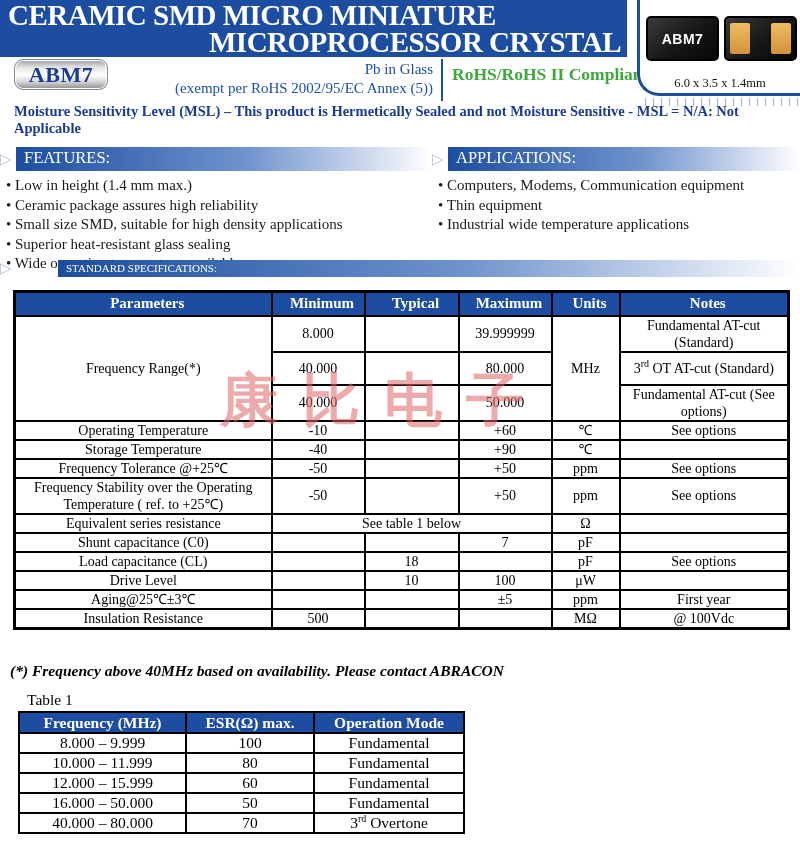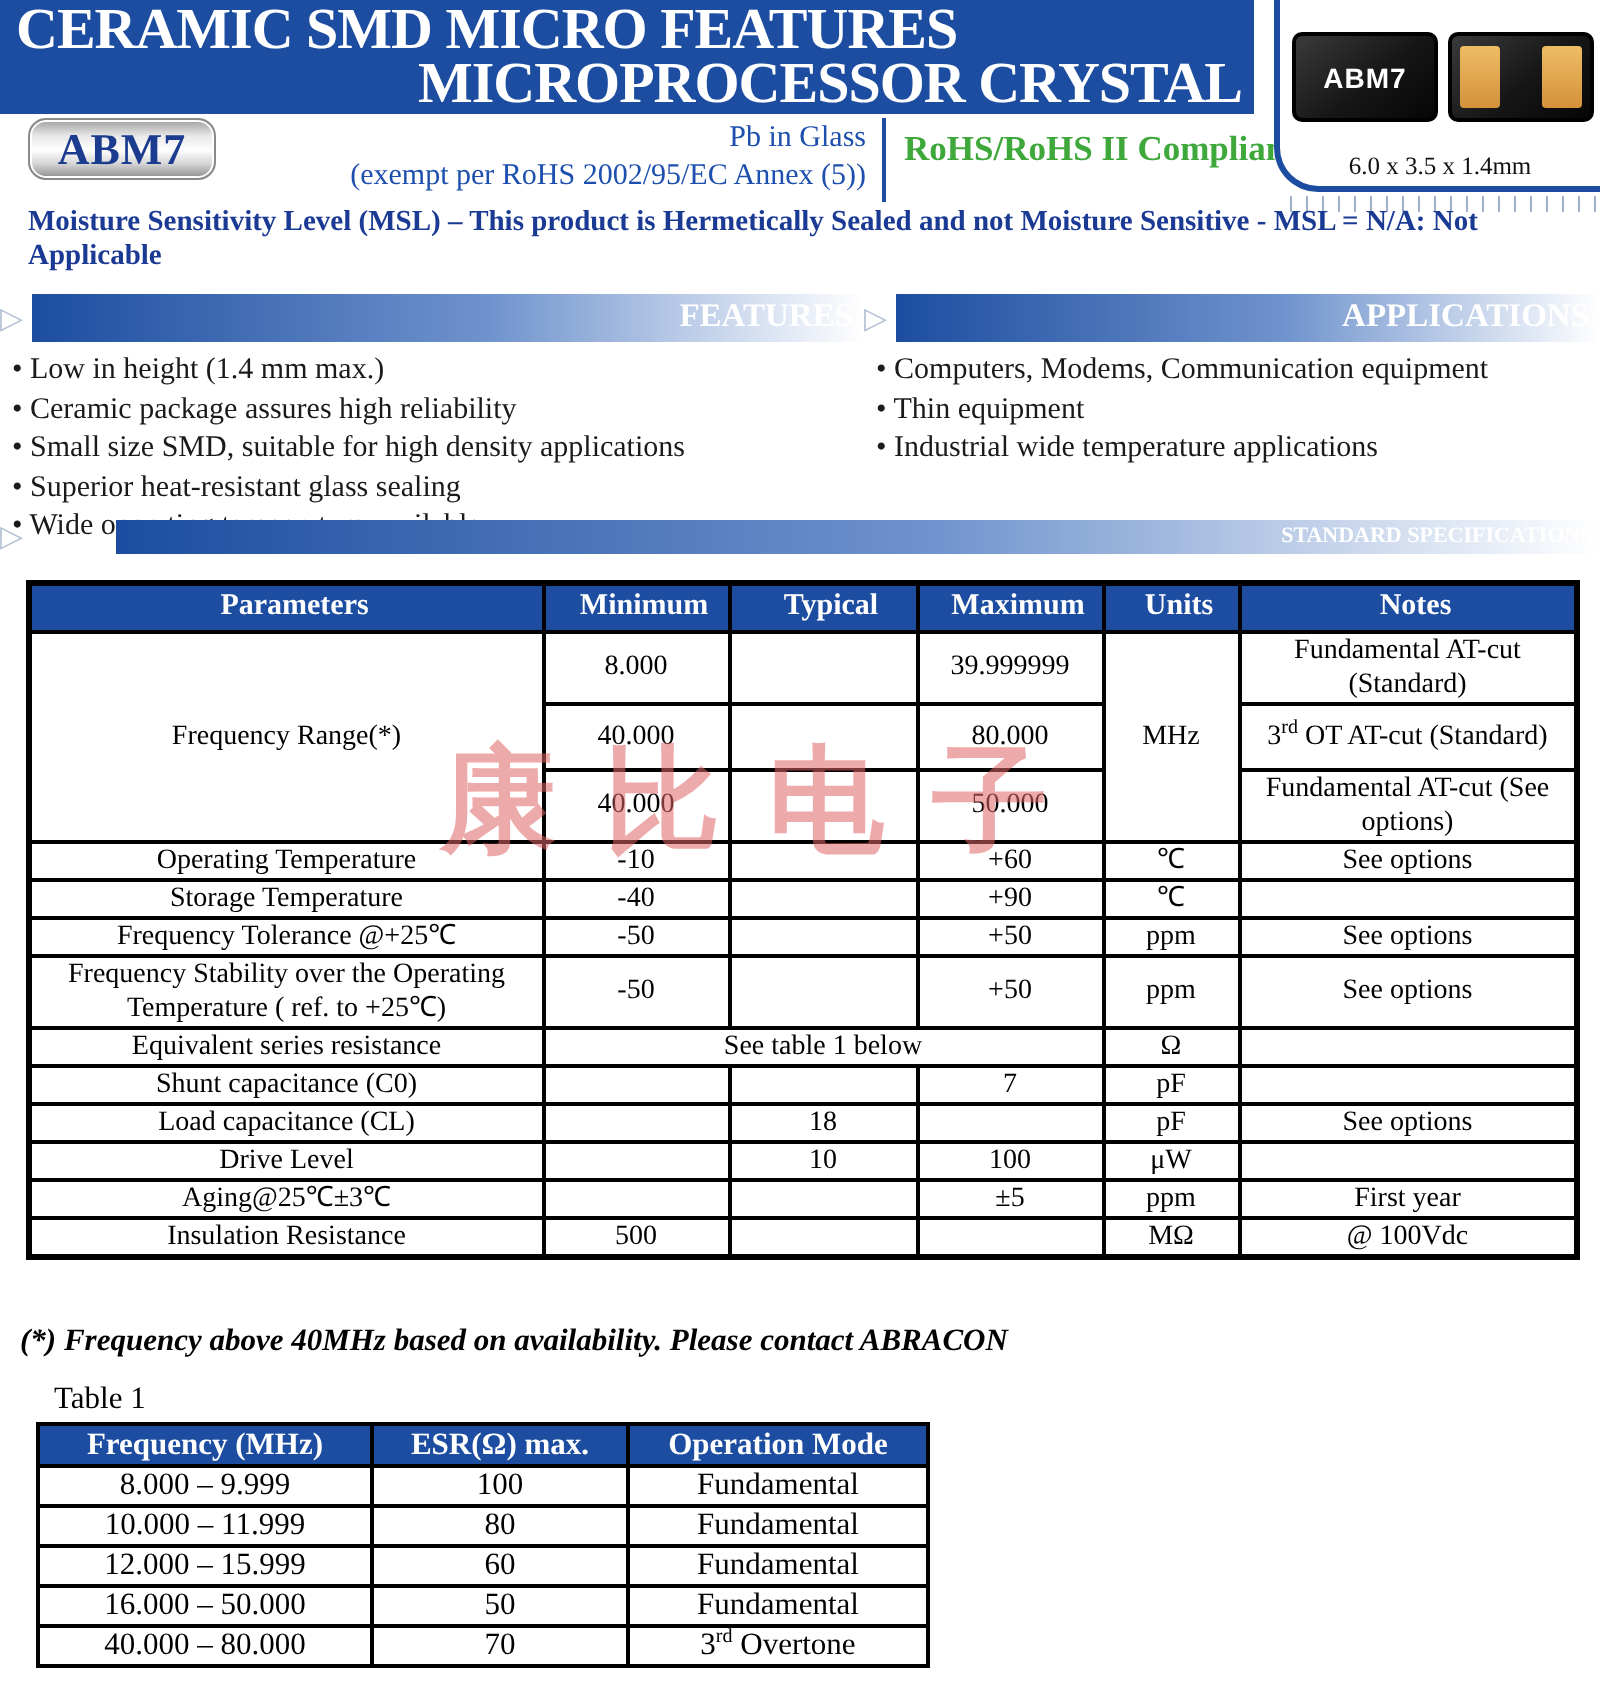--- a/index.html
+++ b/index.html
@@ -40,21 +40,21 @@
   .ruler { position:absolute; left:645px; top:98px; width:155px; height:8px;
            background:repeating-linear-gradient(90deg,#9fb0c8 0 1px,transparent 1px 8px); }
 
   
   .msl { position:absolute; left:14px; top:103px; width:770px; font-size:14.5px; font-weight:bold; color:#1b3a94; }
 
   
   .sec-head { display:flex; align-items:center; }
   .arrow { color:#b6c2d6; font-size:15px; width:16px; flex:0 0 16px; text-align:left; }
   .bar { flex:1; background:linear-gradient(90deg,#1c4da0 0%,#6f93cd 55%,#ffffff 100%);
-         color:#fff; font-weight:bold; font-size:16.5px; padding:1px 0 3px 8px;text-align:right; }
+         color:#fff; font-weight:normal; font-size:16.5px; padding:1px 0 3px 8px; }
   .features { position:absolute; left:0; top:147px; width:432px; }
   .apps { position:absolute; left:432px; top:147px; width:368px; }
   ul.blist { list-style:none; margin:5px 0 0 6px; padding:0; font-size:15px; line-height:19.5px; color:#1a1a1a; }
   ul.blist li::before { content:"• "; }
 
   .specs-head { position:absolute; left:0; top:259px; width:800px; }
   .specs-head .bar { font-size:11px; padding:2px 0 3px 8px;margin-left:42px; }
 
   
   table { border-collapse:collapse; table-layout:fixed; }
@@ -77,21 +77,21 @@
   .table1 td { border:2px solid #000; text-align:center; height:20px;margin-left:44px; }
   col.t1a{width:167px} col.t1b{width:128px} col.t1c{width:150px}
   sup { font-size:10px; vertical-align:super; line-height:0;font-family:Liberation Serif, serif; }
 </style>
 </head>
 <body>
 
 <div class="page">
 
   <div class="banner">
-    <div class="l1">CERAMIC SMD MICRO FEATURES</div>
+    <div class="l1">CERAMIC SMD MICRO MINIATURE</div>
     <div class="l2">MICROPROCESSOR CRYSTAL</div>
   </div>
 
   <div class="badge">
     <span>ABM7</span>
   </div>
 
   <div class="pb-block">
     <div>Pb in Glass</div>
     <div>(exempt per RoHS 2002/95/EC Annex (5))</div>

